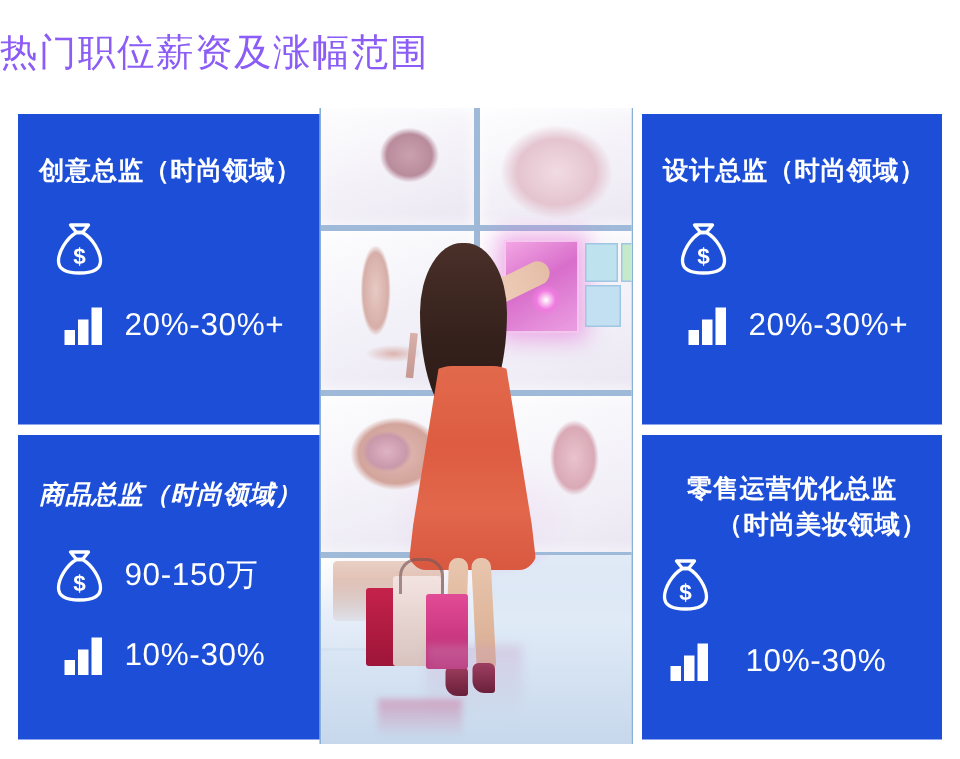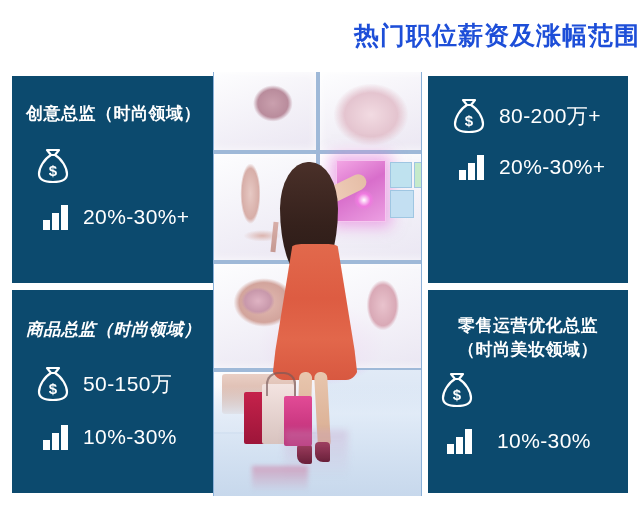--- a/index.html
+++ b/index.html
@@ -13,24 +13,24 @@
     font-family: "Liberation Sans", "DejaVu Sans", sans-serif;
     overflow: hidden;
     position: relative;
   }
 
   #page-title {
     position: absolute;
     left: 0;
     top: 18px;
     width: 640px;
-    text-align: right;
+    text-align: left;
     font-size: 25px;
-    font-weight: bold;
-    color: #1d4ed8;
+    font-weight: normal;
+    color: #8b5cf6;
     letter-spacing: 1px;
     line-height: 34px;
   }
 
   #layout {
     position: absolute;
     left: 0;
     top: 72px;
     width: 640px;
     height: 424px;
@@ -188,21 +188,21 @@
   }
   .bag-reflect {
     position:absolute; left:38px; bottom:0px; width:56px; height:30px;
     background: linear-gradient(180deg, rgba(205,110,150,0.5), rgba(205,110,150,0) 85%);
     filter: blur(2px);
   }
 
   
   .card {
     position: absolute;
-    background: #0c4a6e;
+    background: #1d4ed8;
     box-sizing: border-box;
     color: #ffffff;
   }
   .card.tl { left: 12px;  top: 4px;   width: 201px; height: 207px; }
   .card.tr { left: 428px; top: 4px;   width: 200px; height: 207px; }
   .card.bl { left: 12px;  top: 218px; width: 201px; height: 203px; }
   .card.br { left: 428px; top: 218px; width: 200px; height: 203px; }
 
   .card-title {
     font-size: 17px;
@@ -211,21 +211,21 @@
     letter-spacing: 0.5px;
     color: #ffffff;
   }
   .card.tl .card-title { padding: 26px 0 0 14px; }
   .card.tr .card-title { padding: 26px 0 0 14px; }
   .card.bl .card-title { padding: 28px 12px 0 14px; font-style: italic; }
   .card.br .card-title {
     padding: 24px 10px 0 10px;
     text-align: center;
   }
-  .card.br .card-title .line2 { display: block; }
+  .card.br .card-title .line2 { display: block; text-align: right; }
 
   .rows { padding-left: 24px; }
   .card.br .rows { padding-left: 12px; }
 
   .row {
     display: flex;
     align-items: center;
     gap: 13px;
   }
   .card.tl .row.salary  { margin-top: 22px; }
@@ -323,30 +323,30 @@
             <rect x="10" y="9" width="7" height="17" fill="#ffffff"></rect>
             <rect x="19" y="1" width="7" height="25" fill="#ffffff"></rect>
           </svg>
         </span>
         <span class="value">20%-30%+</span>
       </div>
     </div>
   </div>
 
   <div class="card tr">
+    <div class="card-title">设计总监（时尚领域）</div>
     <div class="rows">
       <div class="row salary">
         <span class="icon-money">
           <svg viewBox="0 0 34 36" width="34" height="36" aria-hidden="true">
             <path d="M11 2 h12 l-4 5 h-4 z" fill="none" stroke="#ffffff" stroke-width="2.2" stroke-linejoin="round"></path>
             <path d="M15 7 C8 11 3 20 3 26 C3 31.5 8 34 17 34 C26 34 31 31.5 31 26 C31 20 26 11 19 7 Z" fill="none" stroke="#ffffff" stroke-width="2.2" stroke-linejoin="round"></path>
             <text x="17" y="28" font-family="Liberation Sans, sans-serif" font-size="15" font-weight="bold" fill="#ffffff" text-anchor="middle">$</text>
           </svg>
         </span>
-        <span class="value">80-200万+</span>
       </div>
       <div class="row growth">
         <span class="icon-bars">
           <svg viewBox="0 0 28 26" width="28" height="26" aria-hidden="true">
             <rect x="1" y="16" width="7" height="10" fill="#ffffff"></rect>
             <rect x="10" y="9" width="7" height="17" fill="#ffffff"></rect>
             <rect x="19" y="1" width="7" height="25" fill="#ffffff"></rect>
           </svg>
         </span>
         <span class="value">20%-30%+</span>
@@ -358,21 +358,21 @@
     <div class="card-title">商品总监（时尚领域）</div>
     <div class="rows">
       <div class="row salary">
         <span class="icon-money">
           <svg viewBox="0 0 34 36" width="34" height="36" aria-hidden="true">
             <path d="M11 2 h12 l-4 5 h-4 z" fill="none" stroke="#ffffff" stroke-width="2.2" stroke-linejoin="round"></path>
             <path d="M15 7 C8 11 3 20 3 26 C3 31.5 8 34 17 34 C26 34 31 31.5 31 26 C31 20 26 11 19 7 Z" fill="none" stroke="#ffffff" stroke-width="2.2" stroke-linejoin="round"></path>
             <text x="17" y="28" font-family="Liberation Sans, sans-serif" font-size="15" font-weight="bold" fill="#ffffff" text-anchor="middle">$</text>
           </svg>
         </span>
-        <span class="value">50-150万</span>
+        <span class="value">90-150万</span>
       </div>
       <div class="row growth">
         <span class="icon-bars">
           <svg viewBox="0 0 28 26" width="28" height="26" aria-hidden="true">
             <rect x="1" y="16" width="7" height="10" fill="#ffffff"></rect>
             <rect x="10" y="9" width="7" height="17" fill="#ffffff"></rect>
             <rect x="19" y="1" width="7" height="25" fill="#ffffff"></rect>
           </svg>
         </span>
         <span class="value">10%-30%</span>

